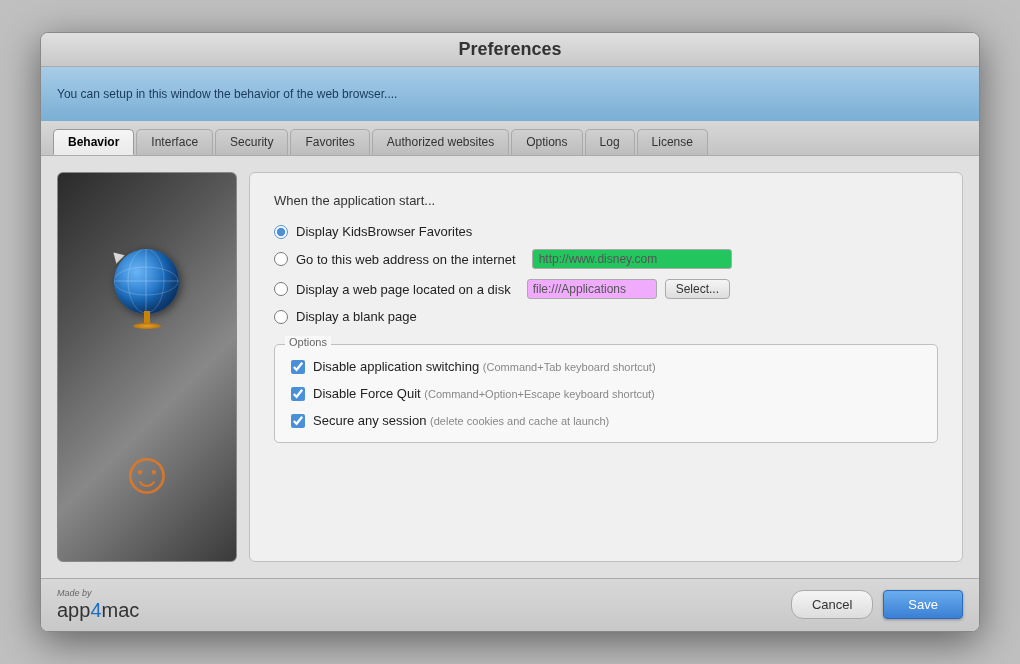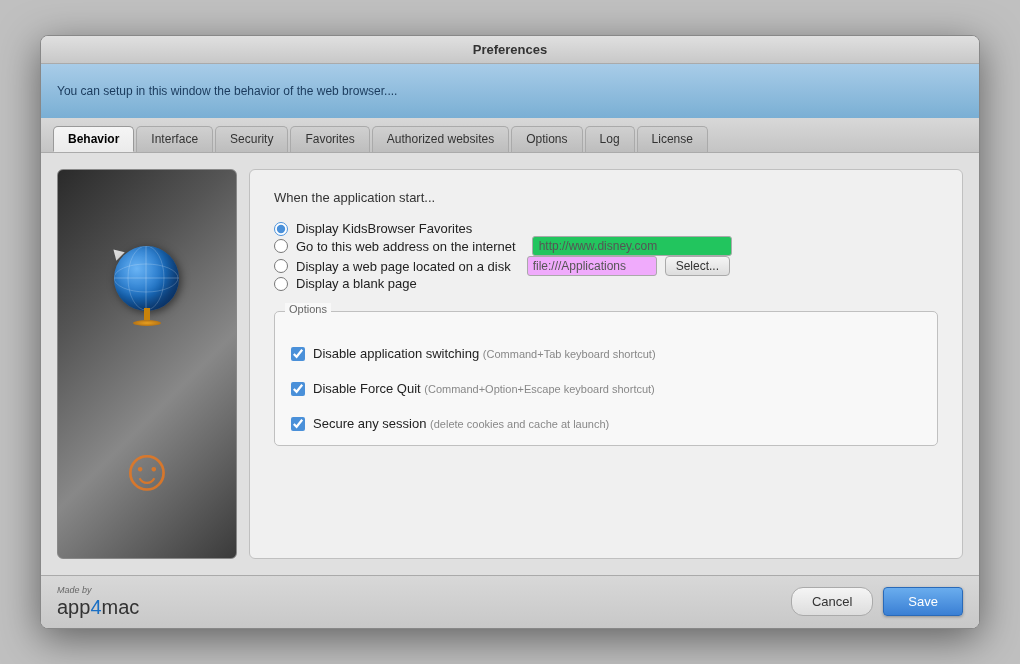--- a/index.html
+++ b/index.html
@@ -19,21 +19,21 @@
       background: #e8e8e8;
       border-radius: 8px;
       box-shadow: 0 10px 40px rgba(0,0,0,0.5);
       overflow: hidden;
       border: 1px solid #888;
     }
     .titlebar {
       background: linear-gradient(to bottom, #e0e0e0, #c8c8c8);
       text-align: center;
       padding: 6px 0;
-      font-size: 13px;
+      font-size: 18px;
       font-weight: bold;
       color: #333;
       border-bottom: 1px solid #aaa;
     }
     .info-bar {
       background: linear-gradient(to bottom, #a8cce8, #7aafd4);
       padding: 20px 16px;
       font-size: 12px;
       color: #1a3a5c;
       font-weight: 500;
@@ -161,20 +161,21 @@
     }
     .section-title {
       font-size: 13px;
       color: #333;
       margin-bottom: 16px;
       font-weight: 500;
     }
     .radio-group {
       display: flex;
       flex-direction: column;
+      gap: 10px;
       margin-bottom: 20px;
     }
     .radio-item {
       display: flex;
       align-items: center;
       gap: 8px;
     }
     .radio-input {
       width: 14px;
       height: 14px;
@@ -227,22 +228,21 @@
       top: -9px;
       left: 10px;
       background: #f8f8f8;
       padding: 0 4px;
       font-size: 11px;
       color: #666;
     }
     .checkbox-group {
       display: flex;
       flex-direction: column;
-      gap: 20px;
-      margin-top: 20px;
+      gap: 12px;
     }
     .checkbox-item {
       display: flex;
       align-items: center;
       gap: 8px;
     }
     .checkbox-input {
       width: 14px;
       height: 14px;
       accent-color: #4a90d9;

